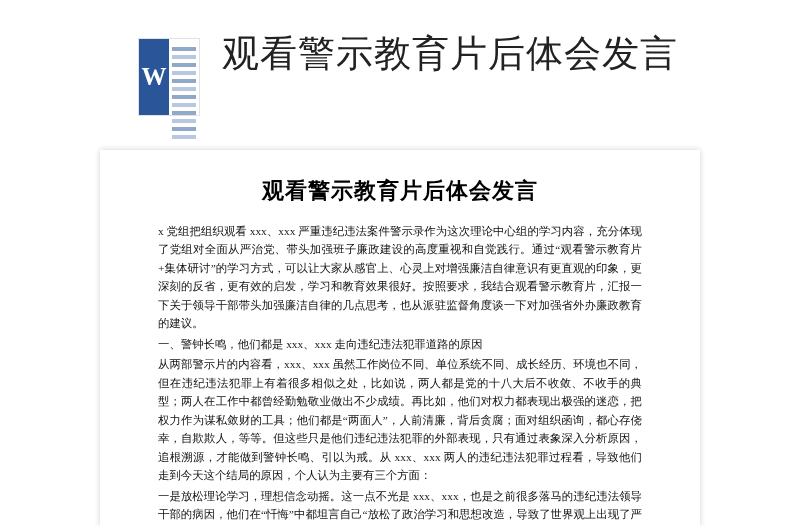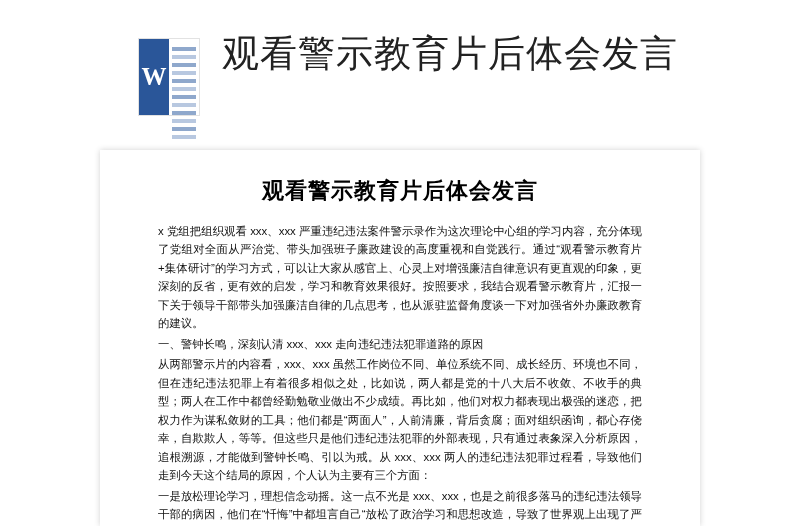--- a/index.html
+++ b/index.html
@@ -98,21 +98,21 @@
     color: #000000;
     font-family: "DejaVu Sans", sans-serif;
     letter-spacing: 1px;
     margin-bottom: 16px;
   }
   .sheet p {
     margin: 0 0 2px 0;
     font-size: 11.4px;
     line-height: 1.62;
     color: #111111;
-    font-family: Liberation Sans, sans-serif;
+    font-family: Liberation Serif, serif;
     text-align: justify;
     text-justify: inter-ideograph;
   }
 </style>
 </head>
 <body>
 
 <div class="page">
 
   <div class="header">
@@ -132,18 +132,18 @@
           <i class="dark"></i>
           <i></i>
       </div>
     </div>
     <div class="doc-title">观看警示教育片后体会发言</div>
   </div>
 
   <div class="sheet">
     <div class="sheet-title">观看警示教育片后体会发言</div>
     <p>x 党组把组织观看 xxx、xxx 严重违纪违法案件警示录作为这次理论中心组的学习内容，充分体现了党组对全面从严治党、带头加强班子廉政建设的高度重视和自觉践行。通过“观看警示教育片+集体研讨”的学习方式，可以让大家从感官上、心灵上对增强廉洁自律意识有更直观的印象，更深刻的反省，更有效的启发，学习和教育效果很好。按照要求，我结合观看警示教育片，汇报一下关于领导干部带头加强廉洁自律的几点思考，也从派驻监督角度谈一下对加强省外办廉政教育的建议。</p>
-    <p>一、警钟长鸣，深刻认清 xxx、xxx 走向违纪违法犯罪道路的原因</p>
+    <p>一、警钟长鸣，他们都是 xxx、xxx 走向违纪违法犯罪道路的原因</p>
     <p>从两部警示片的内容看，xxx、xxx 虽然工作岗位不同、单位系统不同、成长经历、环境也不同，但在违纪违法犯罪上有着很多相似之处，比如说，两人都是党的十八大后不收敛、不收手的典型；两人在工作中都曾经勤勉敬业做出不少成绩。再比如，他们对权力都表现出极强的迷恋，把权力作为谋私敛财的工具；他们都是“两面人”，人前清廉，背后贪腐；面对组织函询，都心存侥幸，自欺欺人，等等。但这些只是他们违纪违法犯罪的外部表现，只有通过表象深入分析原因，追根溯源，才能做到警钟长鸣、引以为戒。从 xxx、xxx 两人的违纪违法犯罪过程看，导致他们走到今天这个结局的原因，个人认为主要有三个方面：</p>
     <p>一是放松理论学习，理想信念动摇。这一点不光是 xxx、xxx，也是之前很多落马的违纪违法领导干部的病因，他们在“忏悔”中都坦言自己“放松了政治学习和思想改造，导致了世界观上出现了严重的滑坡，公私标准的界限被淡漠化，丧失了共产党员的理想信念，丢掉了自己最</p>
   </div>
 
 </div>
 
 </body></html>

